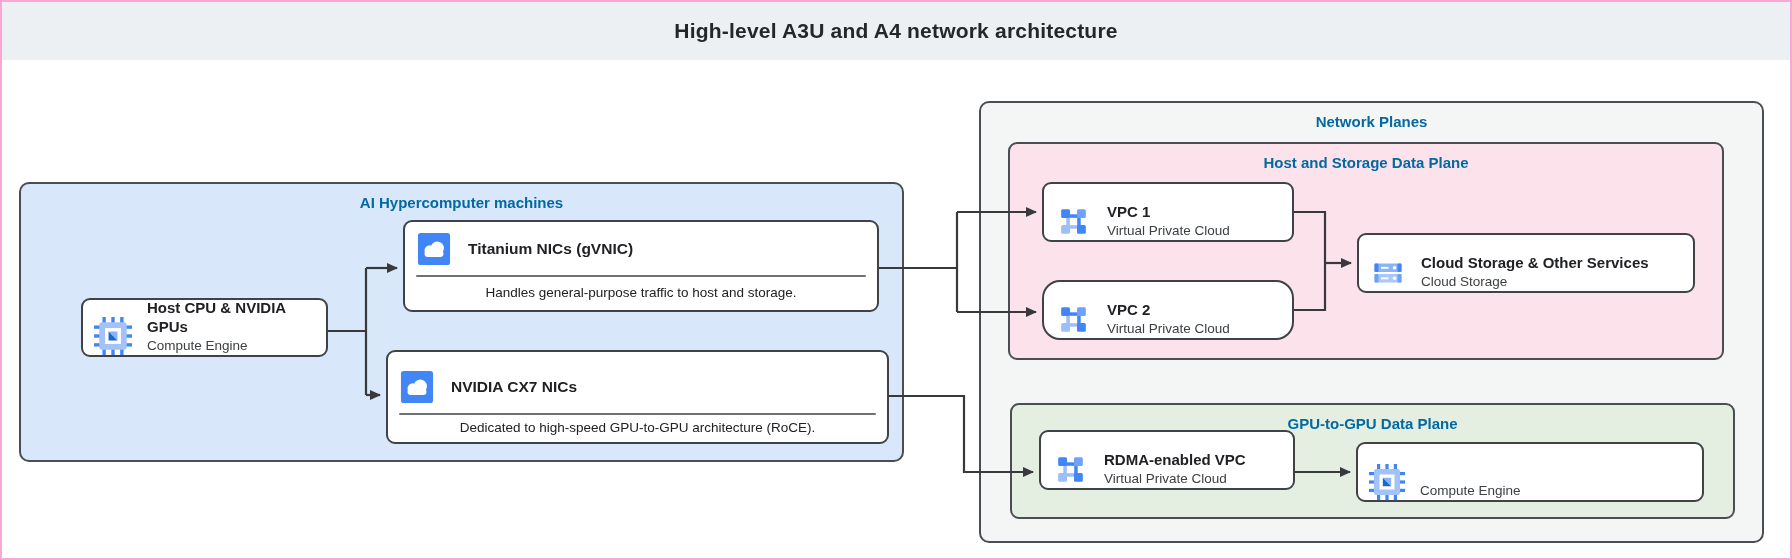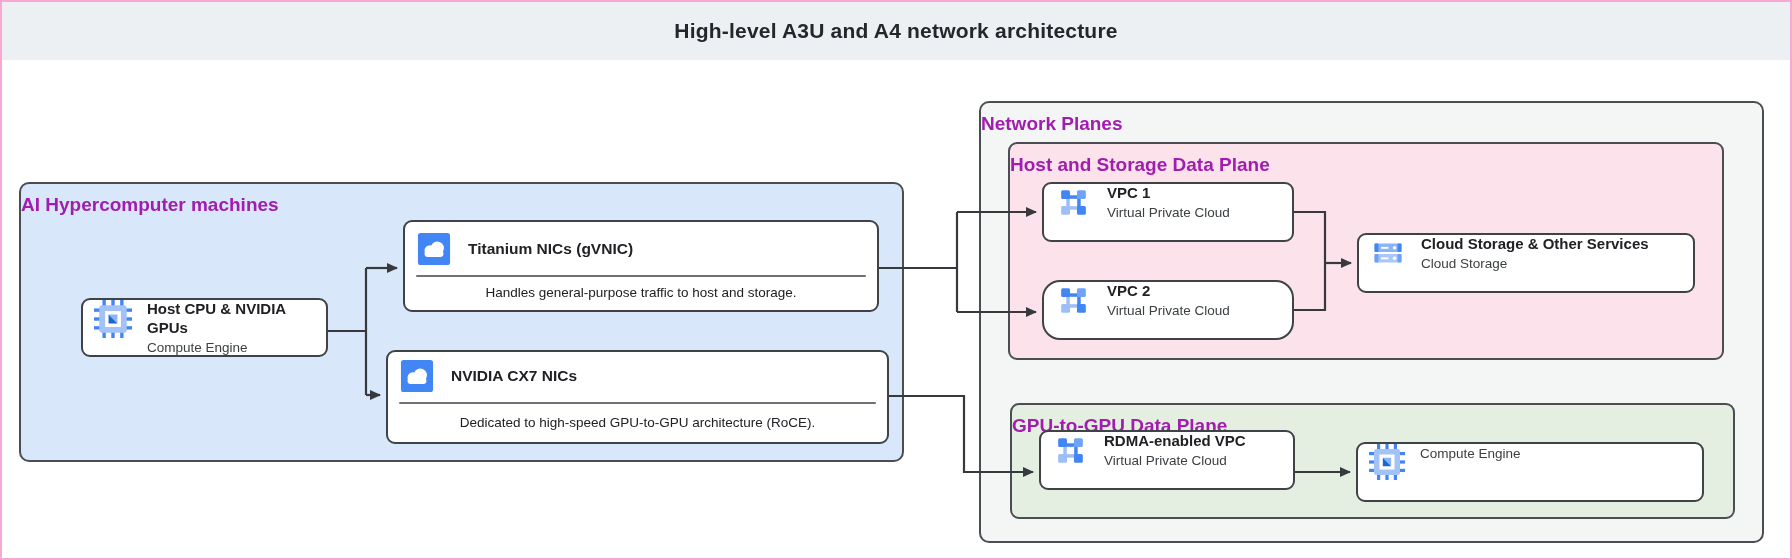--- a/index.html
+++ b/index.html
@@ -13,28 +13,28 @@
     background:#edf0f2;display:flex;align-items:center;justify-content:center;
   }
   .header .title{font-size:21px;font-weight:bold;color:#23272c;letter-spacing:.2px;}
 
   .container{position:absolute;box-sizing:border-box;border:2px solid #4a4e52;border-radius:10px;}
   .c-blue {background:#d8e7fa;}
   .c-gray {background:#f4f5f5;}
   .c-pink {background:#fbe2eb;}
   .c-green{background:#e4efe2;}
   .c-label{
-    position:absolute;top:10px;left:0;width:100%;
-    font-size:19px;font-weight:bold;color:#a21caf;
+    position:absolute;top:10px;left:0;width:100%;text-align:center;
+    font-size:15px;font-weight:bold;color:#0369a1;
   }
 
   .node{
     position:absolute;box-sizing:border-box;background:#fff;
     border:2px solid #3f4347;border-radius:9px;
-    display:flex;align-items:flex-start;gap:15px;padding:0 12px 0 11px;z-index:3;
+    display:flex;align-items:flex-end;gap:15px;padding:0 12px 0 11px;z-index:3;
   }
   .node .txt{display:flex;flex-direction:column;justify-content:center;}
   .node .t{font-size:15px;font-weight:bold;color:#202124;line-height:1.25;}
   .node .s{font-size:13.5px;color:#3c4043;line-height:1.3;margin-top:1px;}
 
   .nicbox{
     position:absolute;box-sizing:border-box;background:#fff;
     border:2px solid #3f4347;border-radius:9px;
     display:flex;flex-direction:column;z-index:3;
   }
@@ -116,21 +116,21 @@
           </g>
         </svg>
       </span>
       <div class="t">Titanium NICs (gVNIC)</div>
     </div>
     <div class="sep"></div>
     <div class="desc">Handles general-purpose traffic to host and storage.</div>
   </div>
 
   <div class="nicbox" style="left:384px;top:348px;width:503px;height:94px;">
-    <div class="nichead" style="padding-top:7px;">
+    <div class="nichead" style="padding-top:18px;">
       <span class="icon">
         <svg width="34" height="34" viewBox="0 0 36 36">
           <rect x="1" y="1" width="34" height="34" rx="3" fill="#4285f4"></rect>
           <g fill="#ffffff">
             <circle cx="13.5" cy="19.5" r="5.5"></circle>
               <circle cx="21.5" cy="17" r="7"></circle>
             <rect x="8" y="19.5" width="20" height="7" rx="3.4"></rect>
           </g>
         </svg>
       </span>

